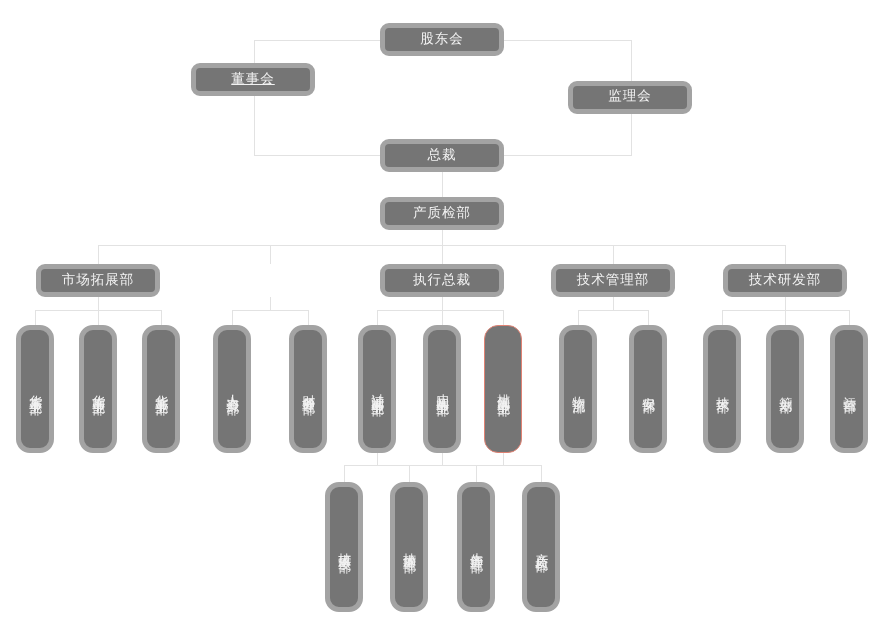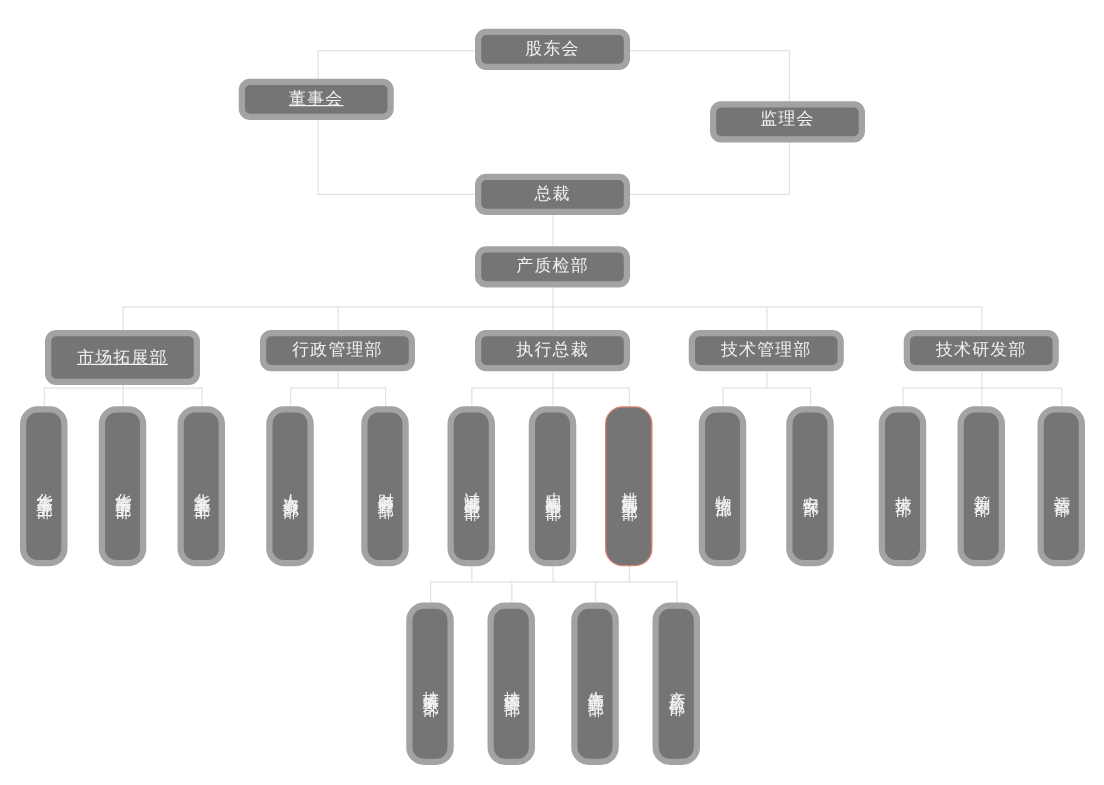--- a/index.html
+++ b/index.html
@@ -112,22 +112,21 @@
   <div class="node h-node" style="left:380px;top:23px;width:124px;height:33px;">股东会</div>
 
   <div class="node h-node" style="left:191px;top:63px;width:124px;height:33px;text-decoration:underline;">董事会</div>
 
   <div class="node h-node" style="left:568px;top:81px;width:124px;height:33px;font-family:Liberation Mono, monospace;">监理会</div>
 
   <div class="node h-node" style="left:380px;top:139px;width:124px;height:33px;">总裁</div>
 
   <div class="node h-node" style="left:380px;top:197px;width:124px;height:33px;">产质检部</div>
 
-  <div class="node h-node" style="left:36px;top:264px;width:124px;height:44px;text-decoration:underline;">市场拓展部</div>
-  <div class="node h-node" style="left:208px;top:264px;width:124px;height:33px;">行政管理部</div>
+  <div class="node h-node" style="left:36px;top:264px;width:124px;height:33px;">市场拓展部</div>
   <div class="node h-node" style="left:380px;top:264px;width:124px;height:33px;">执行总裁</div>
   <div class="node h-node" style="left:551px;top:264px;width:124px;height:33px;">技术管理部</div>
   <div class="node h-node" style="left:723px;top:264px;width:124px;height:33px;">技术研发部</div>
 
   <div class="node v-node" style="left:16px;top:325px;width:38px;height:128px;">华东事业部</div>
   <div class="node v-node" style="left:79px;top:325px;width:38px;height:128px;">华南事业部</div>
   <div class="node v-node" style="left:142px;top:325px;width:38px;height:128px;">华北事业部</div>
 
   <div class="node v-node" style="left:213px;top:325px;width:38px;height:128px;">人力资源部</div>
   <div class="node v-node" style="left:289px;top:325px;width:38px;height:128px;">财务管理部</div>

